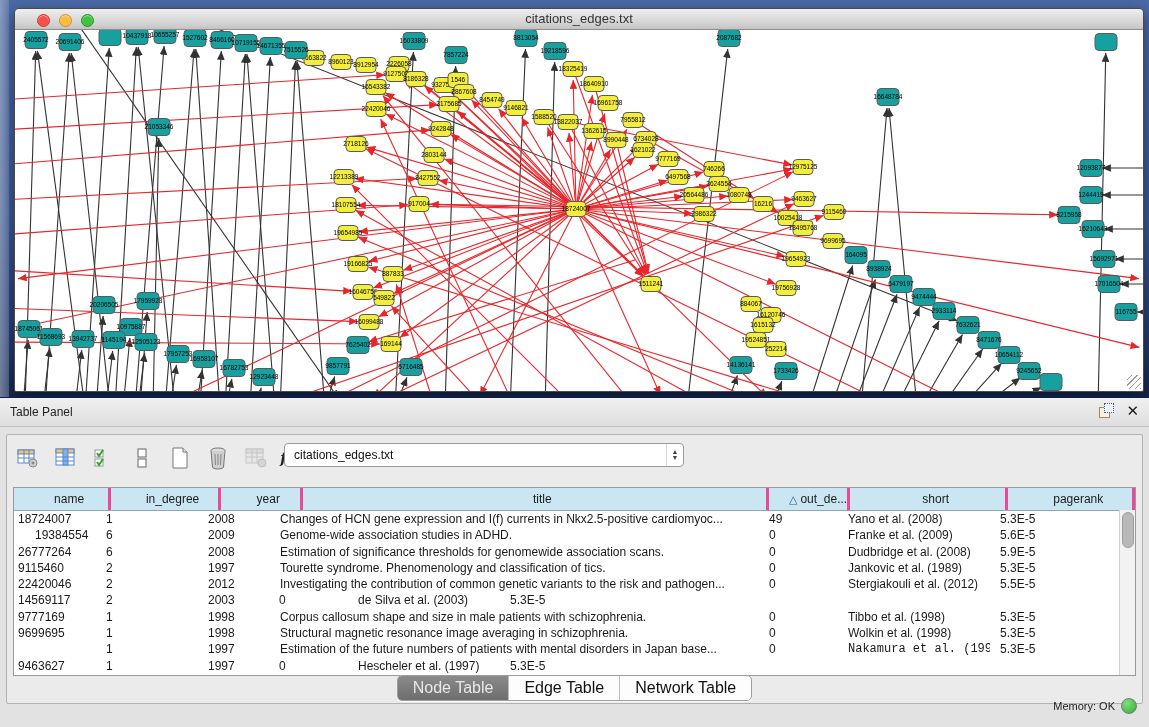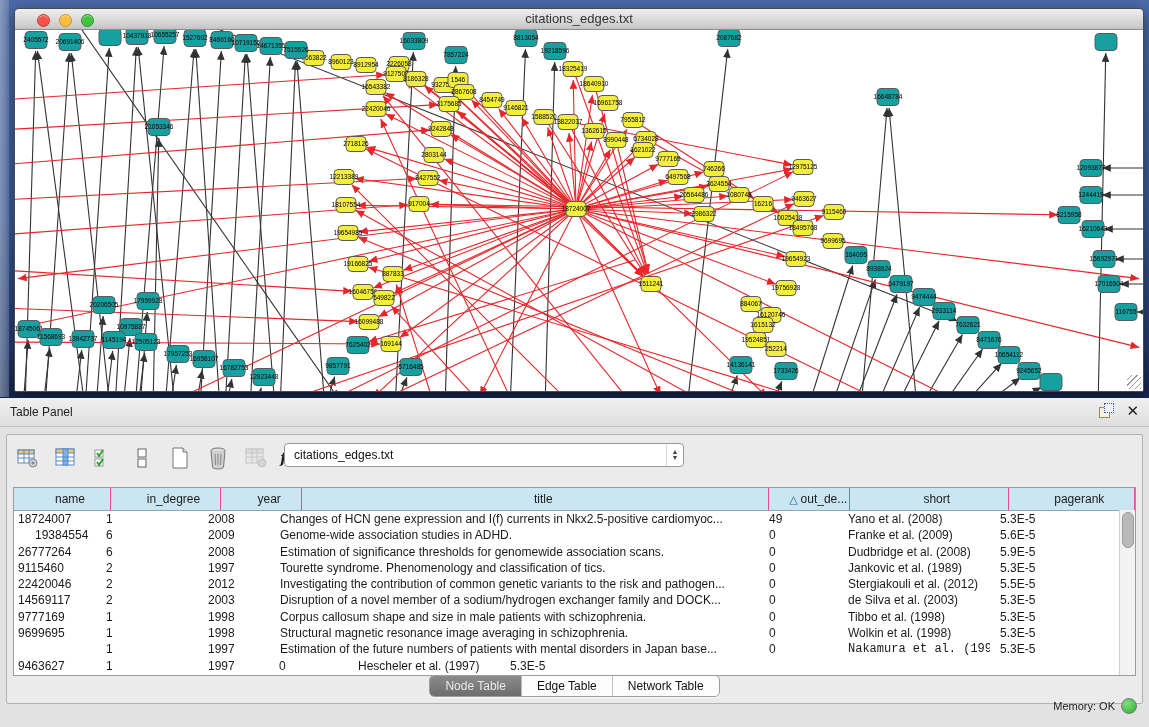--- a/index.html
+++ b/index.html
@@ -50,35 +50,35 @@
   .combo{position:absolute;left:277px;top:8px;width:398px;height:22px;background:#fff;
     border:1px solid #9a9a9a;border-radius:4px;display:flex;align-items:center;}
   .combo-label{flex:1;font-size:12px;color:#111;padding-left:9px;}
   .combo-stepper{width:16px;height:100%;display:flex;flex-direction:column;align-items:center;
     justify-content:center;color:#444;font-size:7px;line-height:6px;border-left:1px solid #d8d8d8;}
 
   .table-wrap{position:absolute;left:6px;top:52px;width:1121px;height:187px;
     background:#fff;border:1px solid #9a9a9a;overflow:hidden;}
   .thead{display:flex;height:22px;background:#c9e6f2;border-bottom:1px solid #8aa8b8;}
   .th{font-size:12px;color:#1c1c1c;display:flex;align-items:center;justify-content:center;
-      border-right:1px solid #ec4899;box-sizing:border-box;overflow:hidden;white-space:nowrap;margin-left:16px;}
+      border-right:3px solid #ec4899;box-sizing:border-box;overflow:hidden;white-space:nowrap;margin-left:16px;}
   .th.left{justify-content:flex-start;padding-left:4px;}
   .sort-tri{color:#26608c;font-size:11px;margin-right:3px;}
   .tbody .tr{display:flex;height:16.3px;background:#fff;}
   .td{font-size:12px;color:#1a1a1a;line-height:16.3px;white-space:nowrap;
       overflow:hidden;box-sizing:border-box;}
   .vscroll{position:absolute;right:0;top:22px;bottom:0;width:15px;background:#f2f2f2;
       border-left:1px solid #d0d0d0;}
   .vthumb{position:absolute;left:2px;top:2px;width:10px;height:34px;background:#b9b9b9;
       border:1px solid #9d9d9d;border-radius:6px;}
 
   .tabs{position:absolute;left:0;right:0;top:240px;display:flex;justify-content:center;}
   .tabbar{display:inline-flex;border:1px solid #9e9e9e;border-radius:5px;overflow:hidden;
       background:#fdfdfd;box-shadow:0 1px 1px rgba(255,255,255,.8);}
-  .tab{font-size:12px;padding:3px 15px;color:#111;border-right:1px solid #bdbdbd;cursor:default;}
+  .tab{font-size:16px;padding:3px 15px;color:#111;border-right:1px solid #bdbdbd;cursor:default;}
   .tab:last-child{border-right:none;}
   .tab.active{background:linear-gradient(180deg,#8b8b8b,#6d6d6d);color:#e9e9e9;}
 
   .statusbar{position:absolute;left:0;top:296px;width:100%;height:25px;}
   .memory{position:absolute;right:34px;top:6px;font-size:11px;color:#222;}
   .memdot{position:absolute;right:12px;top:4px;width:14px;height:14px;border-radius:50%;
       background:radial-gradient(circle at 35% 30%,#7fe07f,#2fae2f);border:1px solid #7a7a7a;}
 </style>
 </head>
 <body>
@@ -848,21 +848,20 @@
             <div class="td" style="width: 71px; padding-left: 4px;">2012</div>
             <div class="td" style="width: 490px; padding-left: 5px;">Investigating the contribution of common genetic variants to the risk and pathogen...</div>
             <div class="td" style="width: 70px; padding-left: 4px;">0</div>
             <div class="td" style="width: 155px; padding-left: 13px;">Stergiakouli et al. (2012)</div>
             <div class="td" style="width: 120px; padding-left: 10px;">5.5E-5</div>
           </div>
           <div class="tr">
             <div class="td" style="width: 88px; padding-left: 4px;">14569117</div>
             <div class="td" style="width: 102px; padding-left: 4px;">2</div>
             <div class="td" style="width: 71px; padding-left: 4px;">2003</div>
-            <div class="td" style="width: 490px; padding-left: 5px;">Disruption of a novel member of a sodium/hydrogen exchanger family and DOCK...</div>
             <div class="td" style="width: 70px; padding-left: 4px;">0</div>
             <div class="td" style="width: 155px; padding-left: 13px;">de Silva et al. (2003)</div>
             <div class="td" style="width: 120px; padding-left: 10px;">5.3E-5</div>
           </div>
           <div class="tr">
             <div class="td" style="width: 88px; padding-left: 4px;">9777169</div>
             <div class="td" style="width: 102px; padding-left: 4px;">1</div>
             <div class="td" style="width: 71px; padding-left: 4px;">1998</div>
             <div class="td" style="width: 490px; padding-left: 5px;">Corpus callosum shape and size in male patients with schizophrenia.</div>
             <div class="td" style="width: 70px; padding-left: 4px;">0</div>

